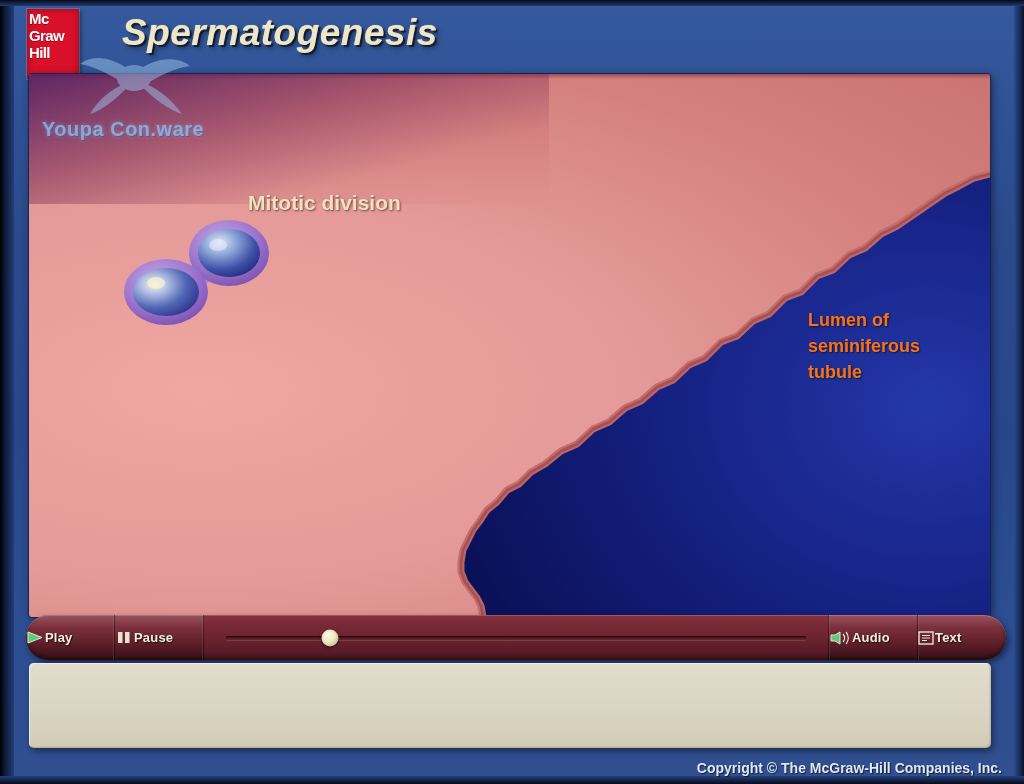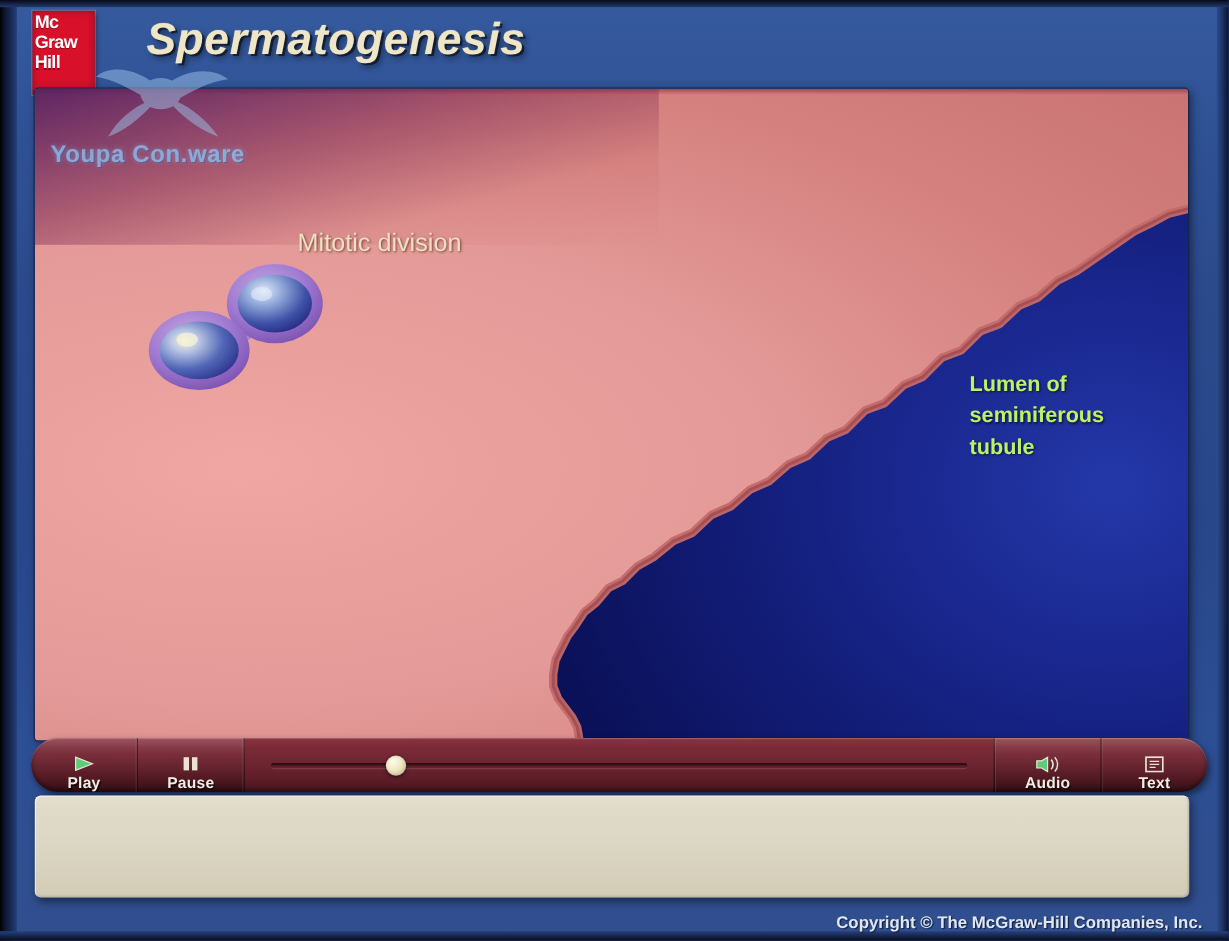--- a/index.html
+++ b/index.html
@@ -138,30 +138,30 @@
   .lumen svg { display: block; width: 100%; height: 100%; }
 
   .stage-label {
     position: absolute;
     font-family: "Liberation Sans", sans-serif;
     white-space: pre-line;
   }
   .label-mitotic {
     left: 219px; top: 117px;
     font-size: 21px;
-    font-weight: normal;
+    font-weight: bold;
     color: #ece2c0;
     text-shadow: 1px 1px 2px rgba(70,20,20,0.65);
   }
   .label-lumen {
     left: 779px; top: 233px;
     font-size: 18px;
     font-weight: bold;
     line-height: 26px;
-    color: #bef264;
+    color: #f97316;
     text-shadow: 1px 1px 2px rgba(0,0,0,0.6);
   }
   .label-seminiferous {
     left: 119px; top: 490px;
     font-size: 18px;
     font-weight: bold;
     color: #3a1418;
     text-shadow: 0 1px 1px rgba(255,255,255,0.18);
   }
 
@@ -206,23 +206,23 @@
       inset 0 -2px 4px rgba(0,0,0,0.45),
       2px 3px 6px rgba(0,0,0,0.5);
     display: flex;
     align-items: stretch;
     overflow: hidden;
   }
   .ctrl-btn {
     position: relative;
     width: 88px;
     display: flex;
-    flex-direction: column;
+    flex-direction: row;
     align-items: center;
-    justify-content: flex-end;
+    justify-content: flex-start;
     gap: 1px;
     cursor: pointer;
     background: linear-gradient(180deg,
                 rgba(255,255,255,0.16) 0%,
                 rgba(255,255,255,0.03) 30%,
                 rgba(0,0,0,0.10) 70%,
                 rgba(0,0,0,0.28) 100%);
     border-right: 1px solid rgba(0,0,0,0.45);
     box-shadow: inset -1px 0 0 rgba(255,255,255,0.10);
   }

